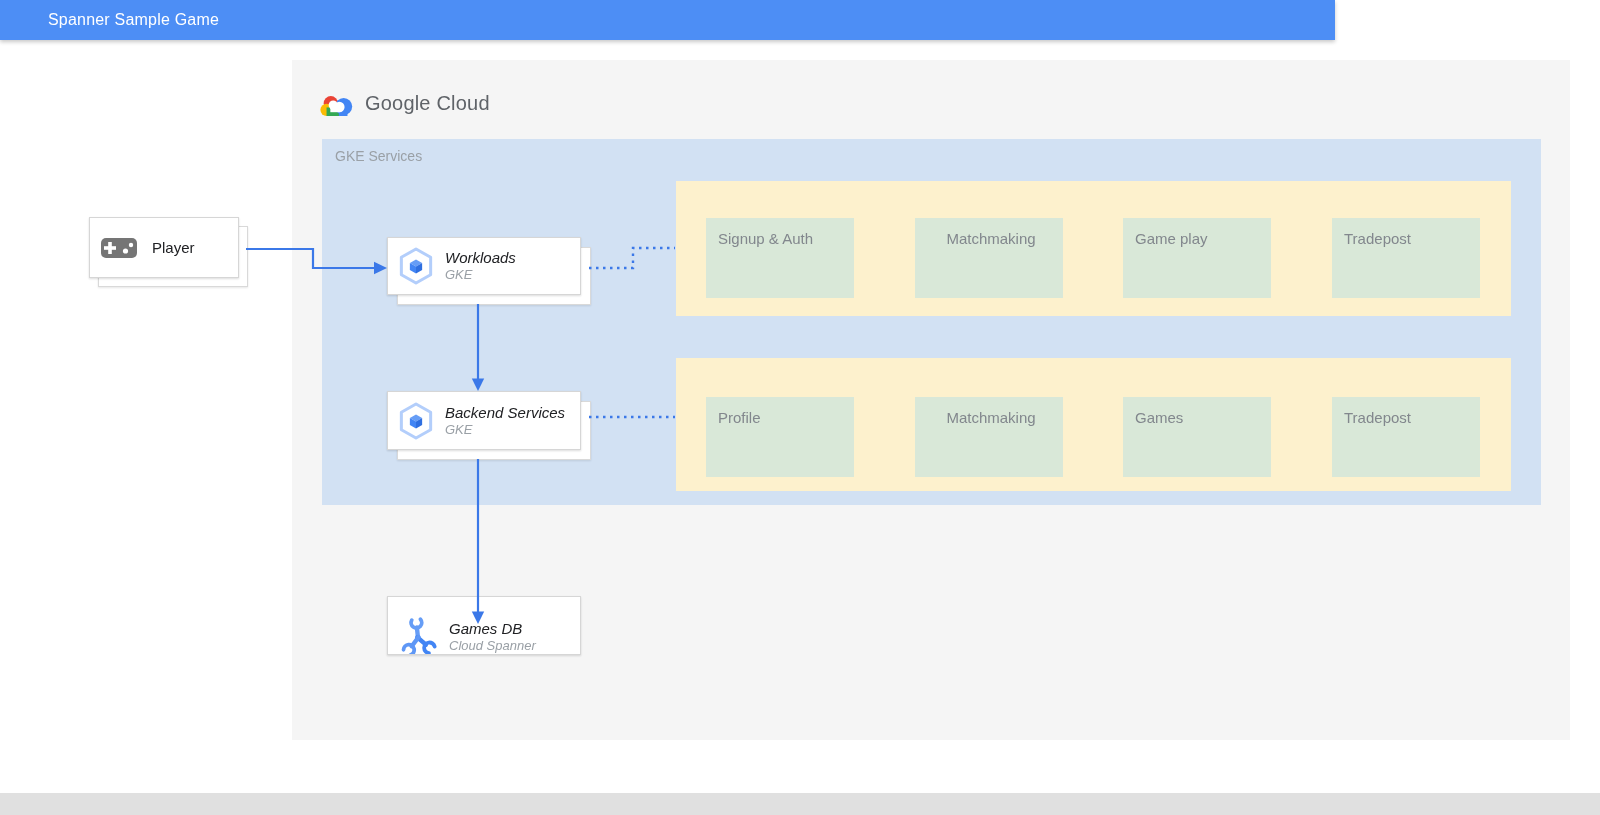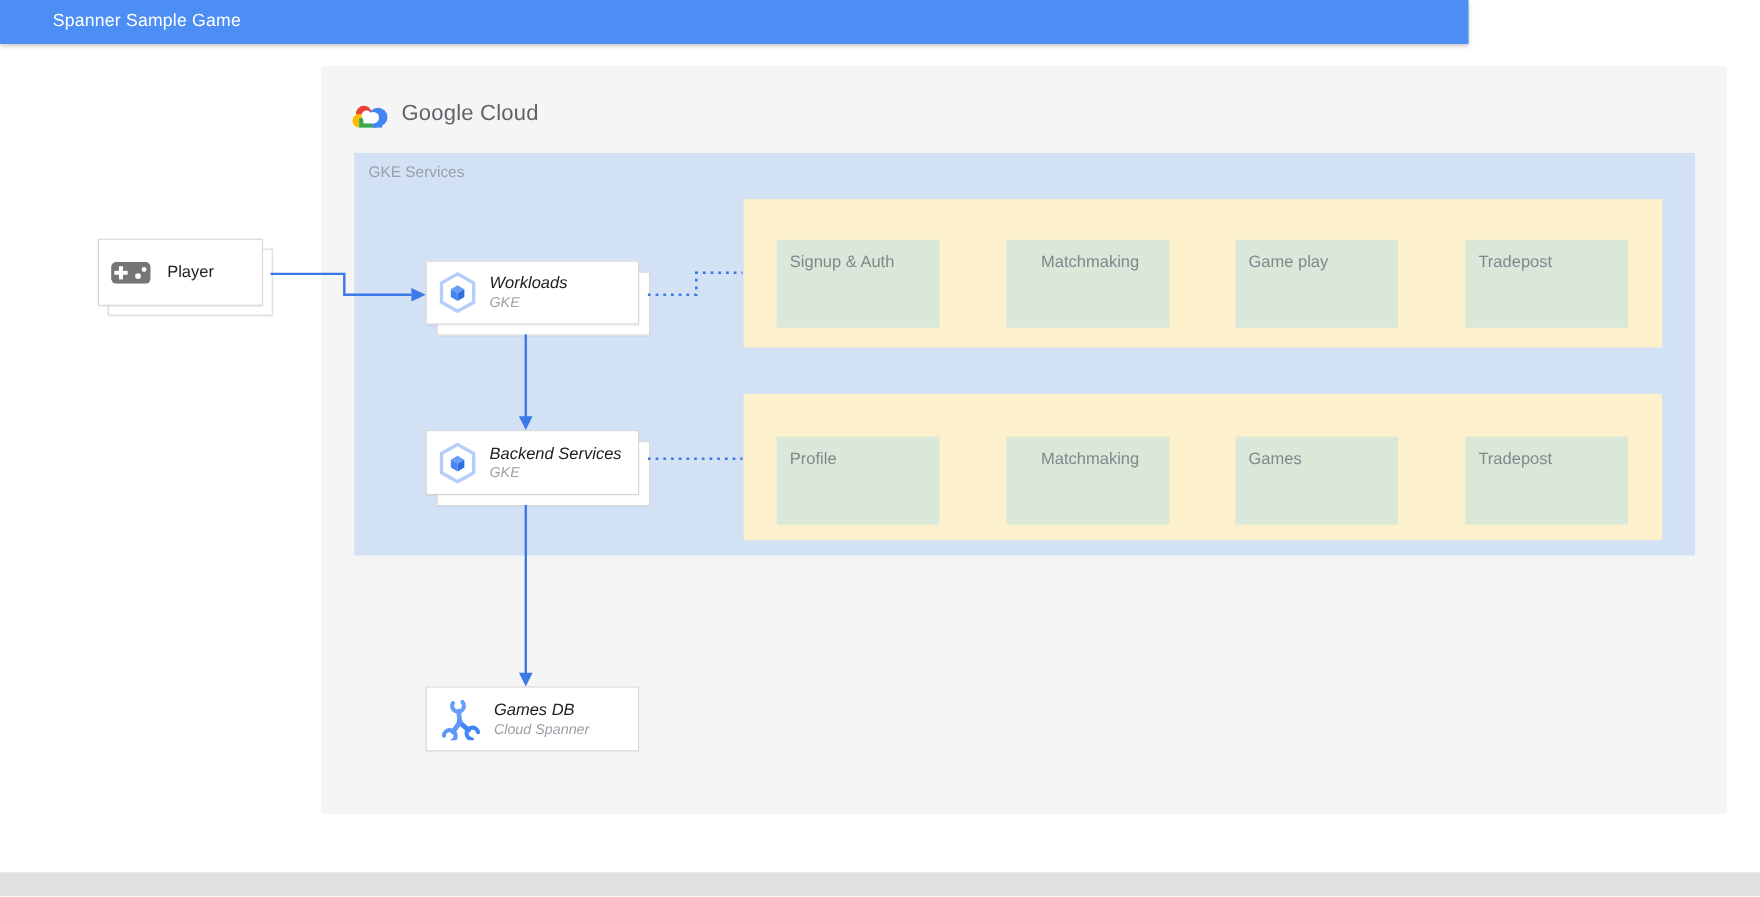--- a/index.html
+++ b/index.html
@@ -40,21 +40,21 @@
   .card-back{position:absolute;background:#ffffff;border:1px solid #d9d9d9;
              box-shadow:0 1px 2px rgba(0,0,0,.10);z-index:1;}
   .player-back{left:98px;top:226px;width:148px;height:59px;}
   .player{left:89px;top:217px;width:148px;height:59px;padding-left:0;}
   .player .icon-wrap{margin-left:13px;}
   .player .node-label{margin-left:15px;font-size:15px;color:#202124;}
   .workloads-back{left:397px;top:247px;width:192px;height:56px;}
   .workloads{left:387px;top:237px;width:192px;height:56px;}
   .backend-back{left:397px;top:401px;width:192px;height:57px;}
   .backend{left:387px;top:391px;width:192px;height:57px;}
-  .gamesdb{left:387px;top:624px;width:192px;height:57px;}
+  .gamesdb{left:387px;top:596px;width:192px;height:57px;align-items:flex-end;}
   .card .icon-wrap{flex:0 0 auto;margin-left:11px;display:flex;align-items:center;}
   .txt{margin-left:12px;display:flex;flex-direction:column;justify-content:center;font-style:italic;}
   .node-title{font-size:15px;color:#202124;line-height:18px;}
   .node-sub{font-size:13px;color:#9aa0a6;line-height:16px;}
 
   
   .connectors{position:absolute;left:0;top:0;z-index:4;pointer-events:none;}
 
   
   .footer-bar{position:absolute;left:0;top:793px;width:1600px;height:22px;background:#e0e0e0;}

